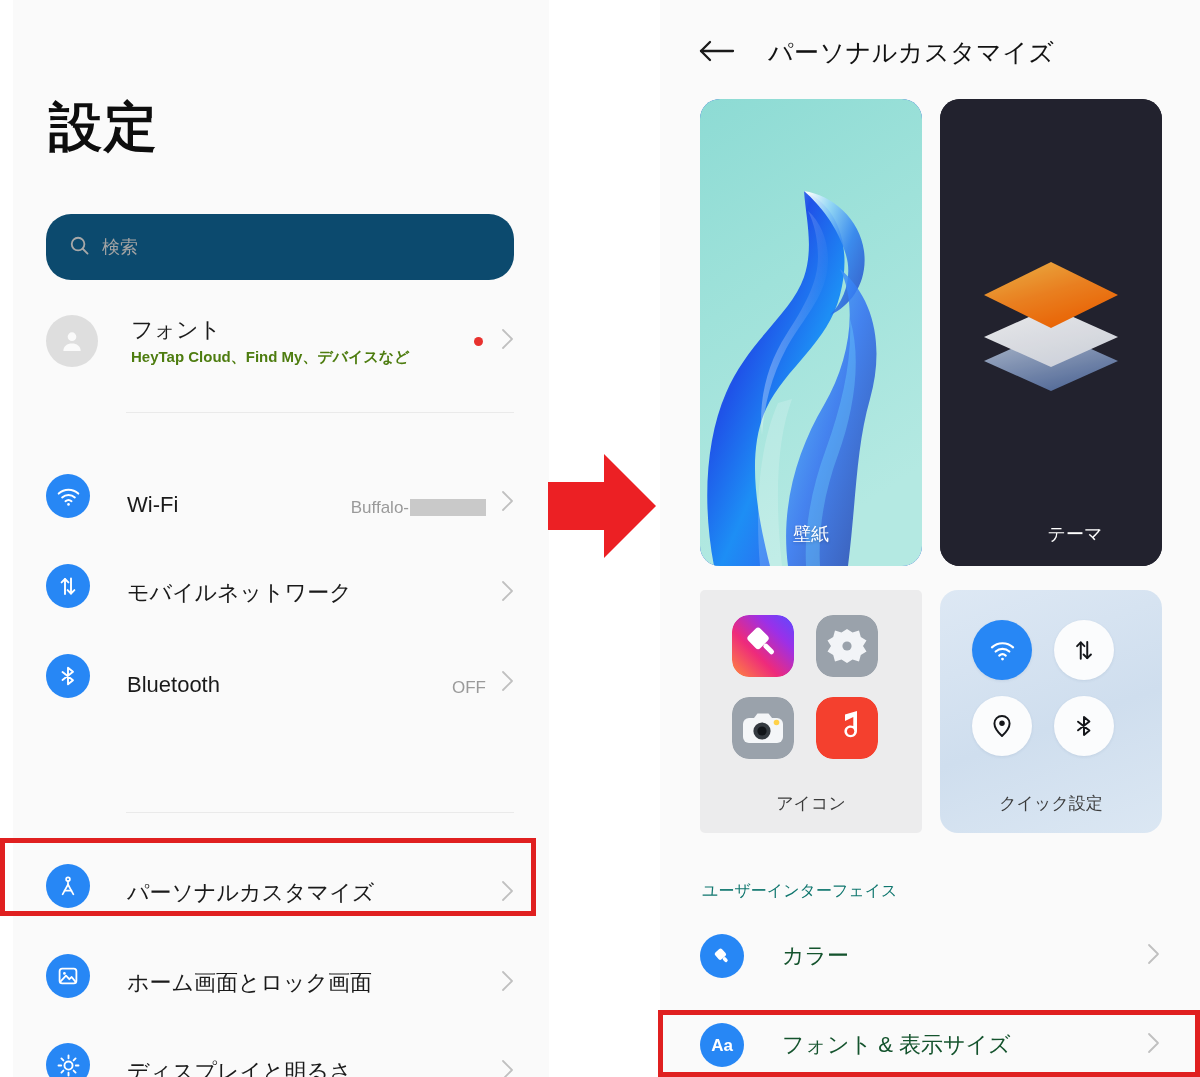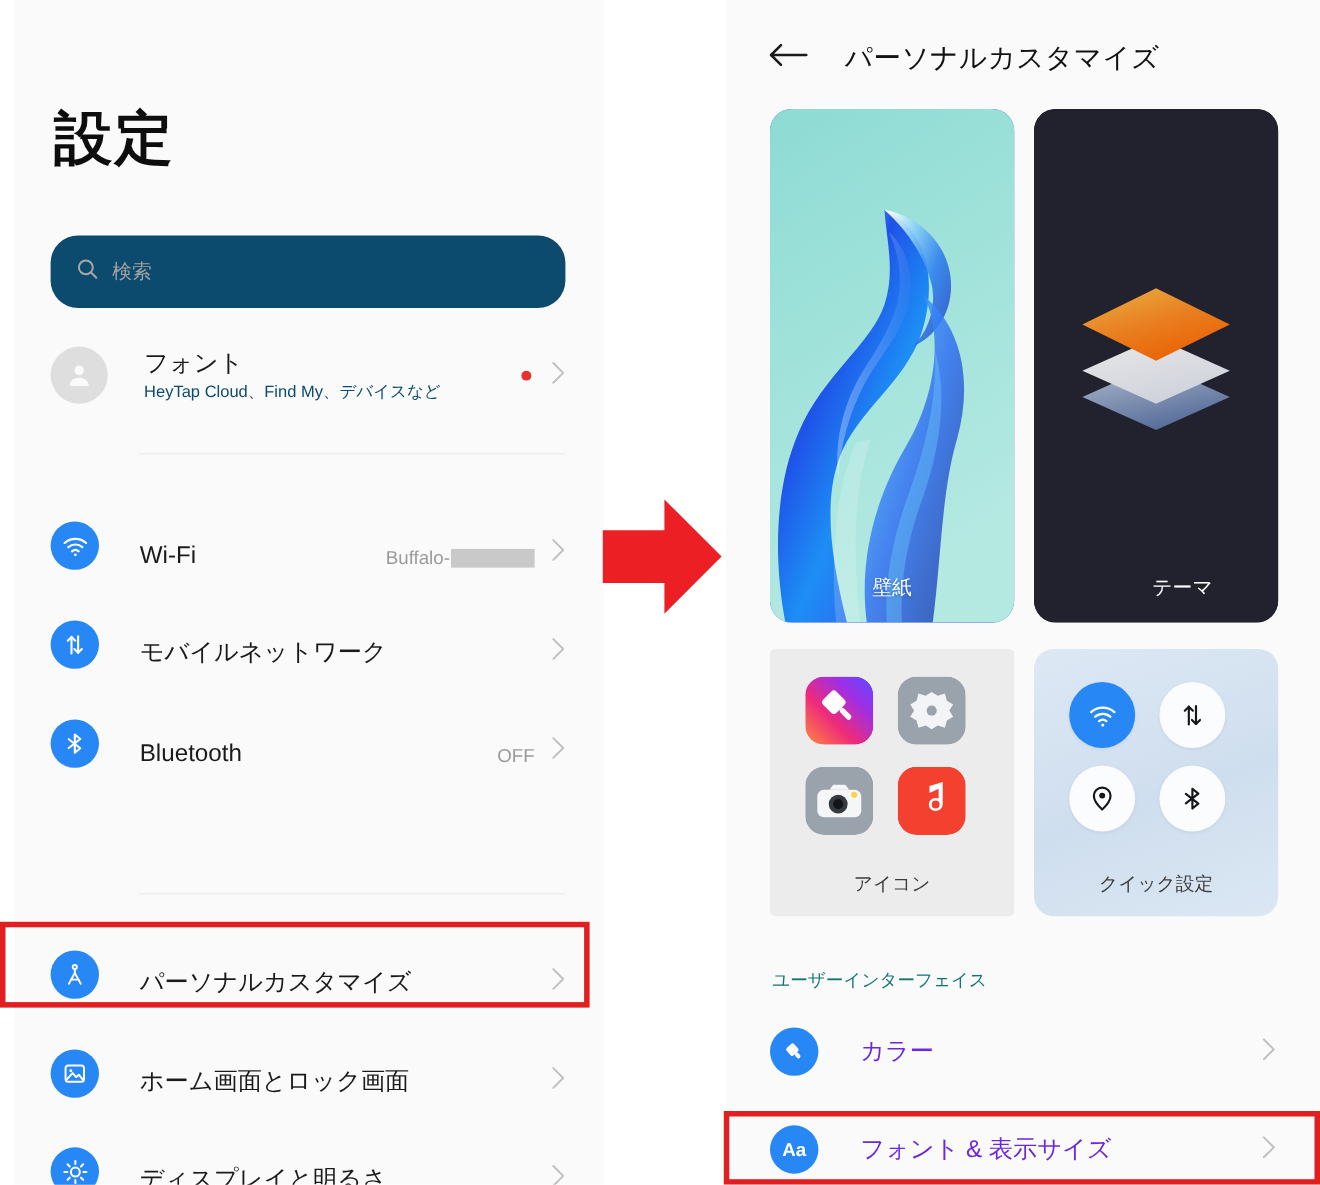--- a/index.html
+++ b/index.html
@@ -44,21 +44,21 @@
     width: 470px; height: 72px;
     display: flex; align-items: center;
   }
   .avatar {
     width: 52px; height: 52px; border-radius: 50%;
     background: #dedede; flex: 0 0 auto;
     display: flex; align-items: center; justify-content: center;
   }
   .signin-texts { margin-left: 33px; flex: 1 1 auto; }
   .signin-title { font-size: 22px; color: #1a1a1a; font-weight: 500; line-height: 1.25; }
-  .signin-sub { font-size: 15px; color: #0c4a6e; margin-top: 4px; line-height: 1.2; }
+  .signin-sub { font-size: 15px; color: #4d7c0f; margin-top: 4px; line-height: 1.2; font-weight: bold; }
   .red-dot {
     width: 9px; height: 9px; border-radius: 50%;
     background: #e8312e; flex: 0 0 auto; margin-right: 17px;
   }
   .divider-l {
     position: absolute; left: 113px; top: 412px;
     width: 388px; height: 1px; background: #eaeaea;
   }
   .divider-l2 {
     position: absolute; left: 113px; top: 812px;
@@ -171,21 +171,21 @@
     position: absolute; left: 42px; top: 881px;
     font-size: 16px; color: #0f766e;
   }
   
   .rrow {
     position: absolute; left: 40px;
     width: 462px; height: 62px;
     display: flex; align-items: center;
   }
   .rlabel {
-    margin-left: 38px; font-size: 22px; color: #6d28d9; font-weight: 500;
+    margin-left: 38px; font-size: 22px; color: #14532d; font-weight: 500;
     flex: 1 1 auto; white-space: nowrap;
   }
 
   
   .redbox {
     position: absolute; border: 5px solid #e02020;
     pointer-events: none;
   }
   #redbox-left  { left: 0px;   top: 838px;  width: 536px; height: 78px; }
   #redbox-right { left: 658px; top: 1010px; width: 542px; height: 67px; }

